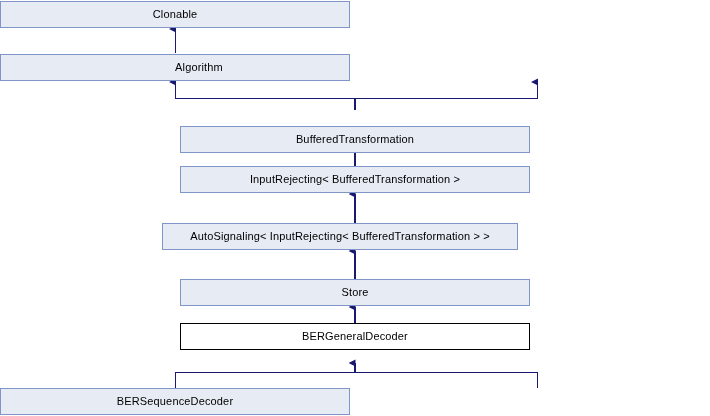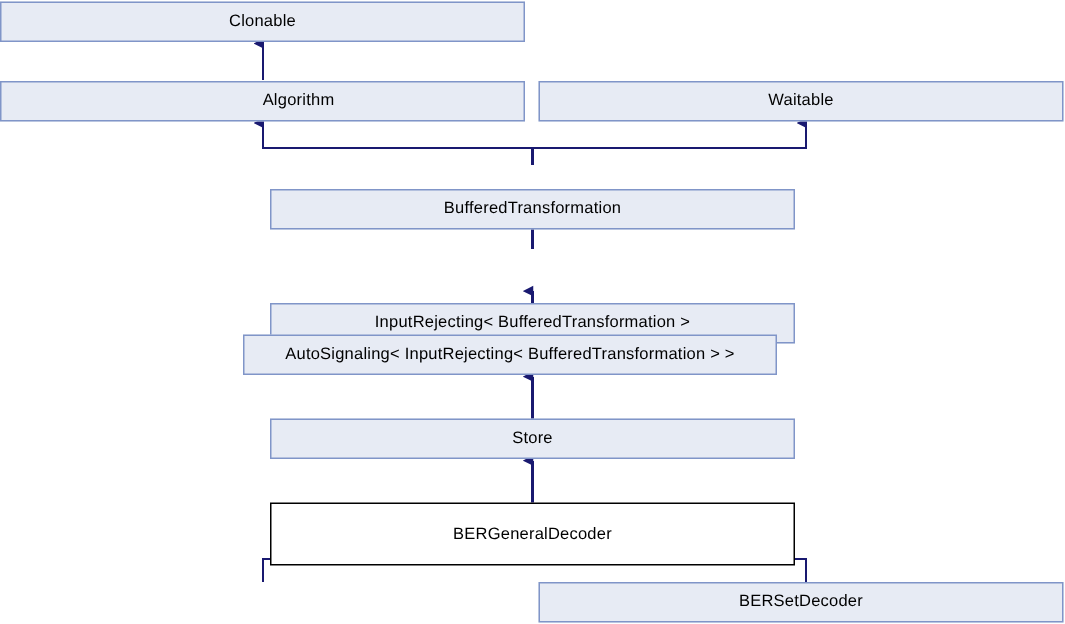--- a/index.html
+++ b/index.html
@@ -86,42 +86,39 @@
   </svg>
 
   <div class="node base" style="left:0px; top:1px; width:350px; height:27px;">
     <span class="node-label">Clonable</span>
   </div>
 
   <div class="node base" style="left:0px; top:54px; width:350px; height:27px;padding-left:48px;">
     <span class="node-label">Algorithm</span>
   </div>
 
-  <div class="node base" style="left:359px; top:54px; width:350px; height:27px;">
-    <span class="node-label">Waitable</span>
-  </div>
 
   <div class="node base" style="left:180px; top:110px; width:350px; height:27px;margin-top:16px;">
     <span class="node-label">BufferedTransformation</span>
   </div>
 
-  <div class="node base" style="left:180px; top:166px; width:350px; height:27px;margin-top:36px;">
+  <div class="node base" style="left:180px; top:166px; width:350px; height:27px;">
     <span class="node-label">InputRejecting&lt; BufferedTransformation &gt;</span>
   </div>
 
   <div class="node base" style="left:162px; top:223px; width:356px; height:27px;">
     <span class="node-label">AutoSignaling&lt; InputRejecting&lt; BufferedTransformation &gt; &gt;</span>
   </div>
 
   <div class="node base" style="left:180px; top:279px; width:350px; height:27px;">
     <span class="node-label">Store</span>
   </div>
 
-  <div class="node current" style="left:180px; top:335px; width:350px; height:42px;">
+  <div class="node current" style="left:180px; top:323px; width:350px; height:27px;">
     <span class="node-label">BERGeneralDecoder</span>
   </div>
 
+  <div class="node base" style="left:0px; top:388px; width:350px; height:27px;">
+    <span class="node-label">BERSequenceDecoder</span>
+  </div>
 
-  <div class="node base" style="left:359px; top:388px; width:350px; height:27px;">
-    <span class="node-label">BERSetDecoder</span>
-  </div>
 
 </div>
 
 </body></html>

